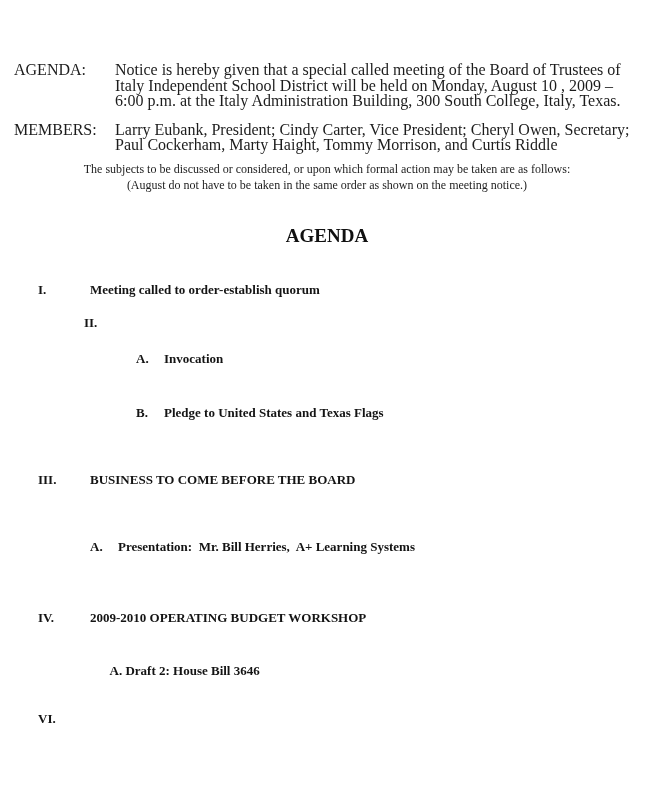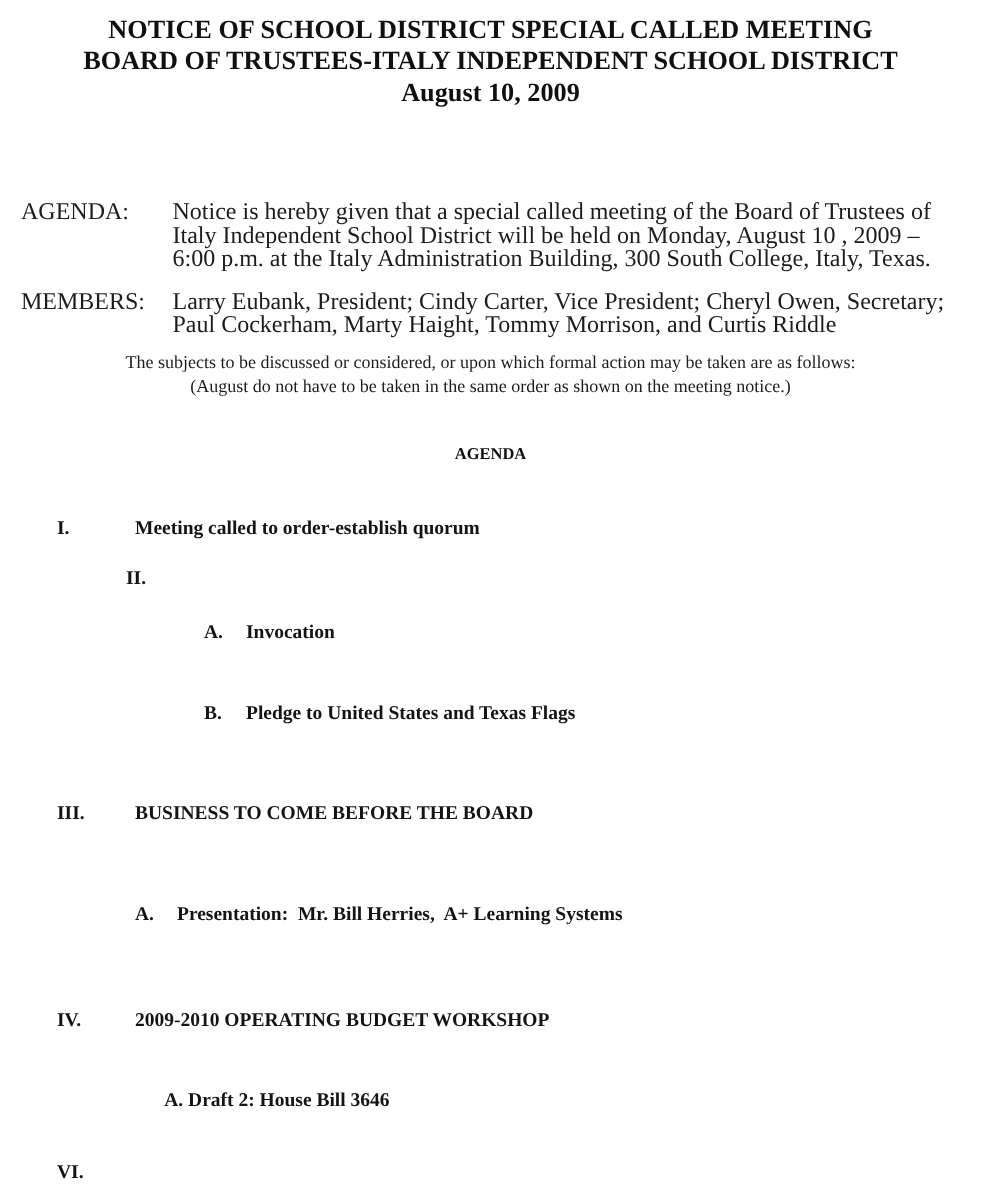--- a/index.html
+++ b/index.html
@@ -40,21 +40,21 @@
   .row-members { margin-top: 13px; }
   .subjects {
     margin-top: 8px;
     text-align: center;
     font-size: 12px;
     line-height: 16px;
   }
   .agenda-heading {
     margin: 32px 0 0 0;
     text-align: center;
-    font-size: 11px;
+    font-size: 19px;
     font-weight: bold;
     color: #101010;
   }
   .items { margin-top: 34px; }
   .item {
     display: flex;
     font-weight: bold;
     font-size: 13px;
     line-height: 18px;
     color: #141414;
@@ -81,25 +81,20 @@
   .mb-iii { margin-bottom: 13px; }
   .mb-iiia{ margin-bottom: 17px; }
   .mb-iv  { margin-bottom: 17px; }
   .mb-iva { margin-bottom: 12px; }
 </style>
 </head>
 <body>
 
 <div class="page">
 
-  <header class="doc-title">
-    <div>NOTICE OF SCHOOL DISTRICT SPECIAL CALLED MEETING</div>
-    <div>BOARD OF TRUSTEES-ITALY INDEPENDENT SCHOOL DISTRICT</div>
-    <div>August 10, 2009</div>
-  </header>
 
   <div class="label-row row-agenda">
     <div class="label">AGENDA:</div>
     <div class="text">Notice is hereby given that a special called meeting of the Board of Trustees of Italy Independent School District will be held on Monday, August 10 , 2009 – 6:00 p.m. at the Italy Administration Building, 300 South College, Italy, Texas.</div>
   </div>
 
   <div class="label-row row-members">
     <div class="label">MEMBERS:</div>
     <div class="text">Larry Eubank, President; Cindy Carter, Vice President; Cheryl Owen, Secretary; Paul Cockerham, Marty Haight, Tommy Morrison, and Curtis Riddle</div>
   </div>

